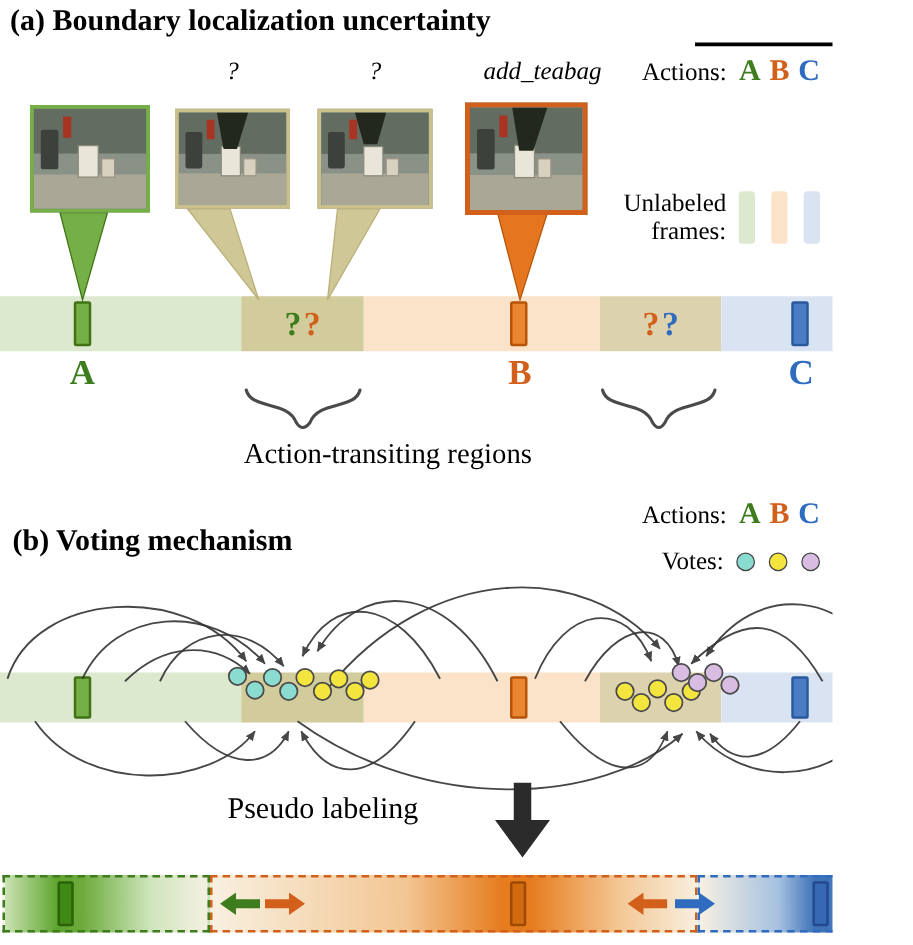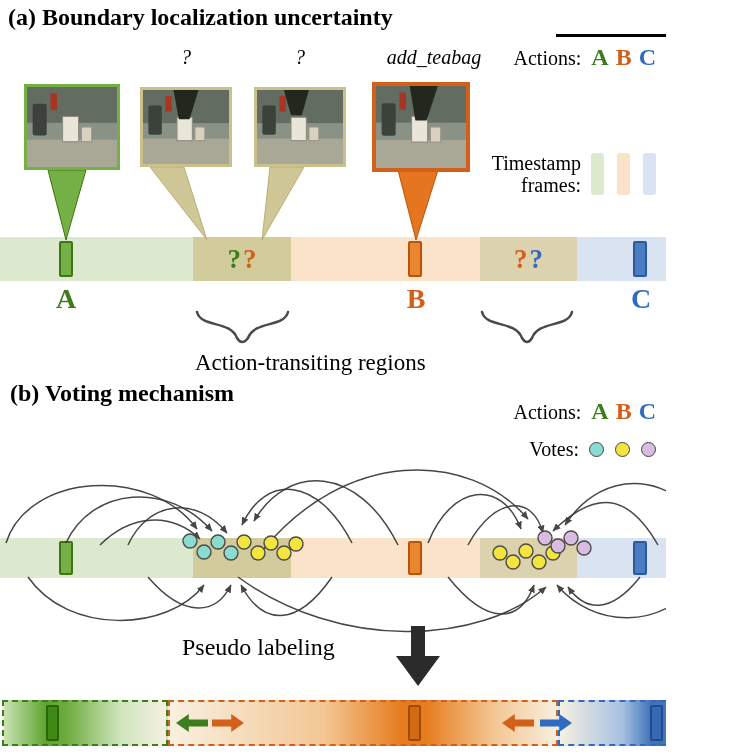--- a/index.html
+++ b/index.html
@@ -152,37 +152,37 @@
   <div class="abs leg-row" style="right:10px;top:44px;">
     <span class="leg-label">Actions:</span>
     <span class="letters">
       <span class="col-a">A</span>
       <span class="col-b">B</span>
       <span class="col-c">C</span>
     </span>
   </div>
   <div class="abs leg-row" style="right:10px;top:152px;align-items:center;">
     <span class="leg-label two">
-      <span>Timestamp</span><br>
+      <span>Unlabeled</span><br>
       <span>frames:</span>
     </span>
     <span class="bars">
       <span class="tsbar-ic ic-la"></span>
       <span class="tsbar-ic ic-lb"></span>
       <span class="tsbar-ic ic-lc"></span>
     </span>
   </div>
 
   <div class="abs axis-letter col-a" style="left:44px;top:283px;">A</div>
   <div class="abs axis-letter col-b" style="left:394px;top:283px;">B</div>
   <div class="abs axis-letter col-c" style="left:619px;top:283px;">C</div>
 
   <div class="abs caption" style="left:195px;top:350px;width:360px;">Action-transiting regions</div>
 
-  <div class="abs sect-title" style="left:10px;top:380px;">(b) Voting mechanism</div>
+  <div class="abs sect-title" style="left:10px;top:420px;">(b) Voting mechanism</div>
 
   <div class="abs leg-row" style="right:10px;top:398px;">
     <span class="leg-label">Actions:</span>
     <span class="letters">
       <span class="col-a">A</span>
       <span class="col-b">B</span>
       <span class="col-c">C</span>
     </span>
   </div>
   <div class="abs leg-row" style="right:10px;top:438px;align-items:center;">

